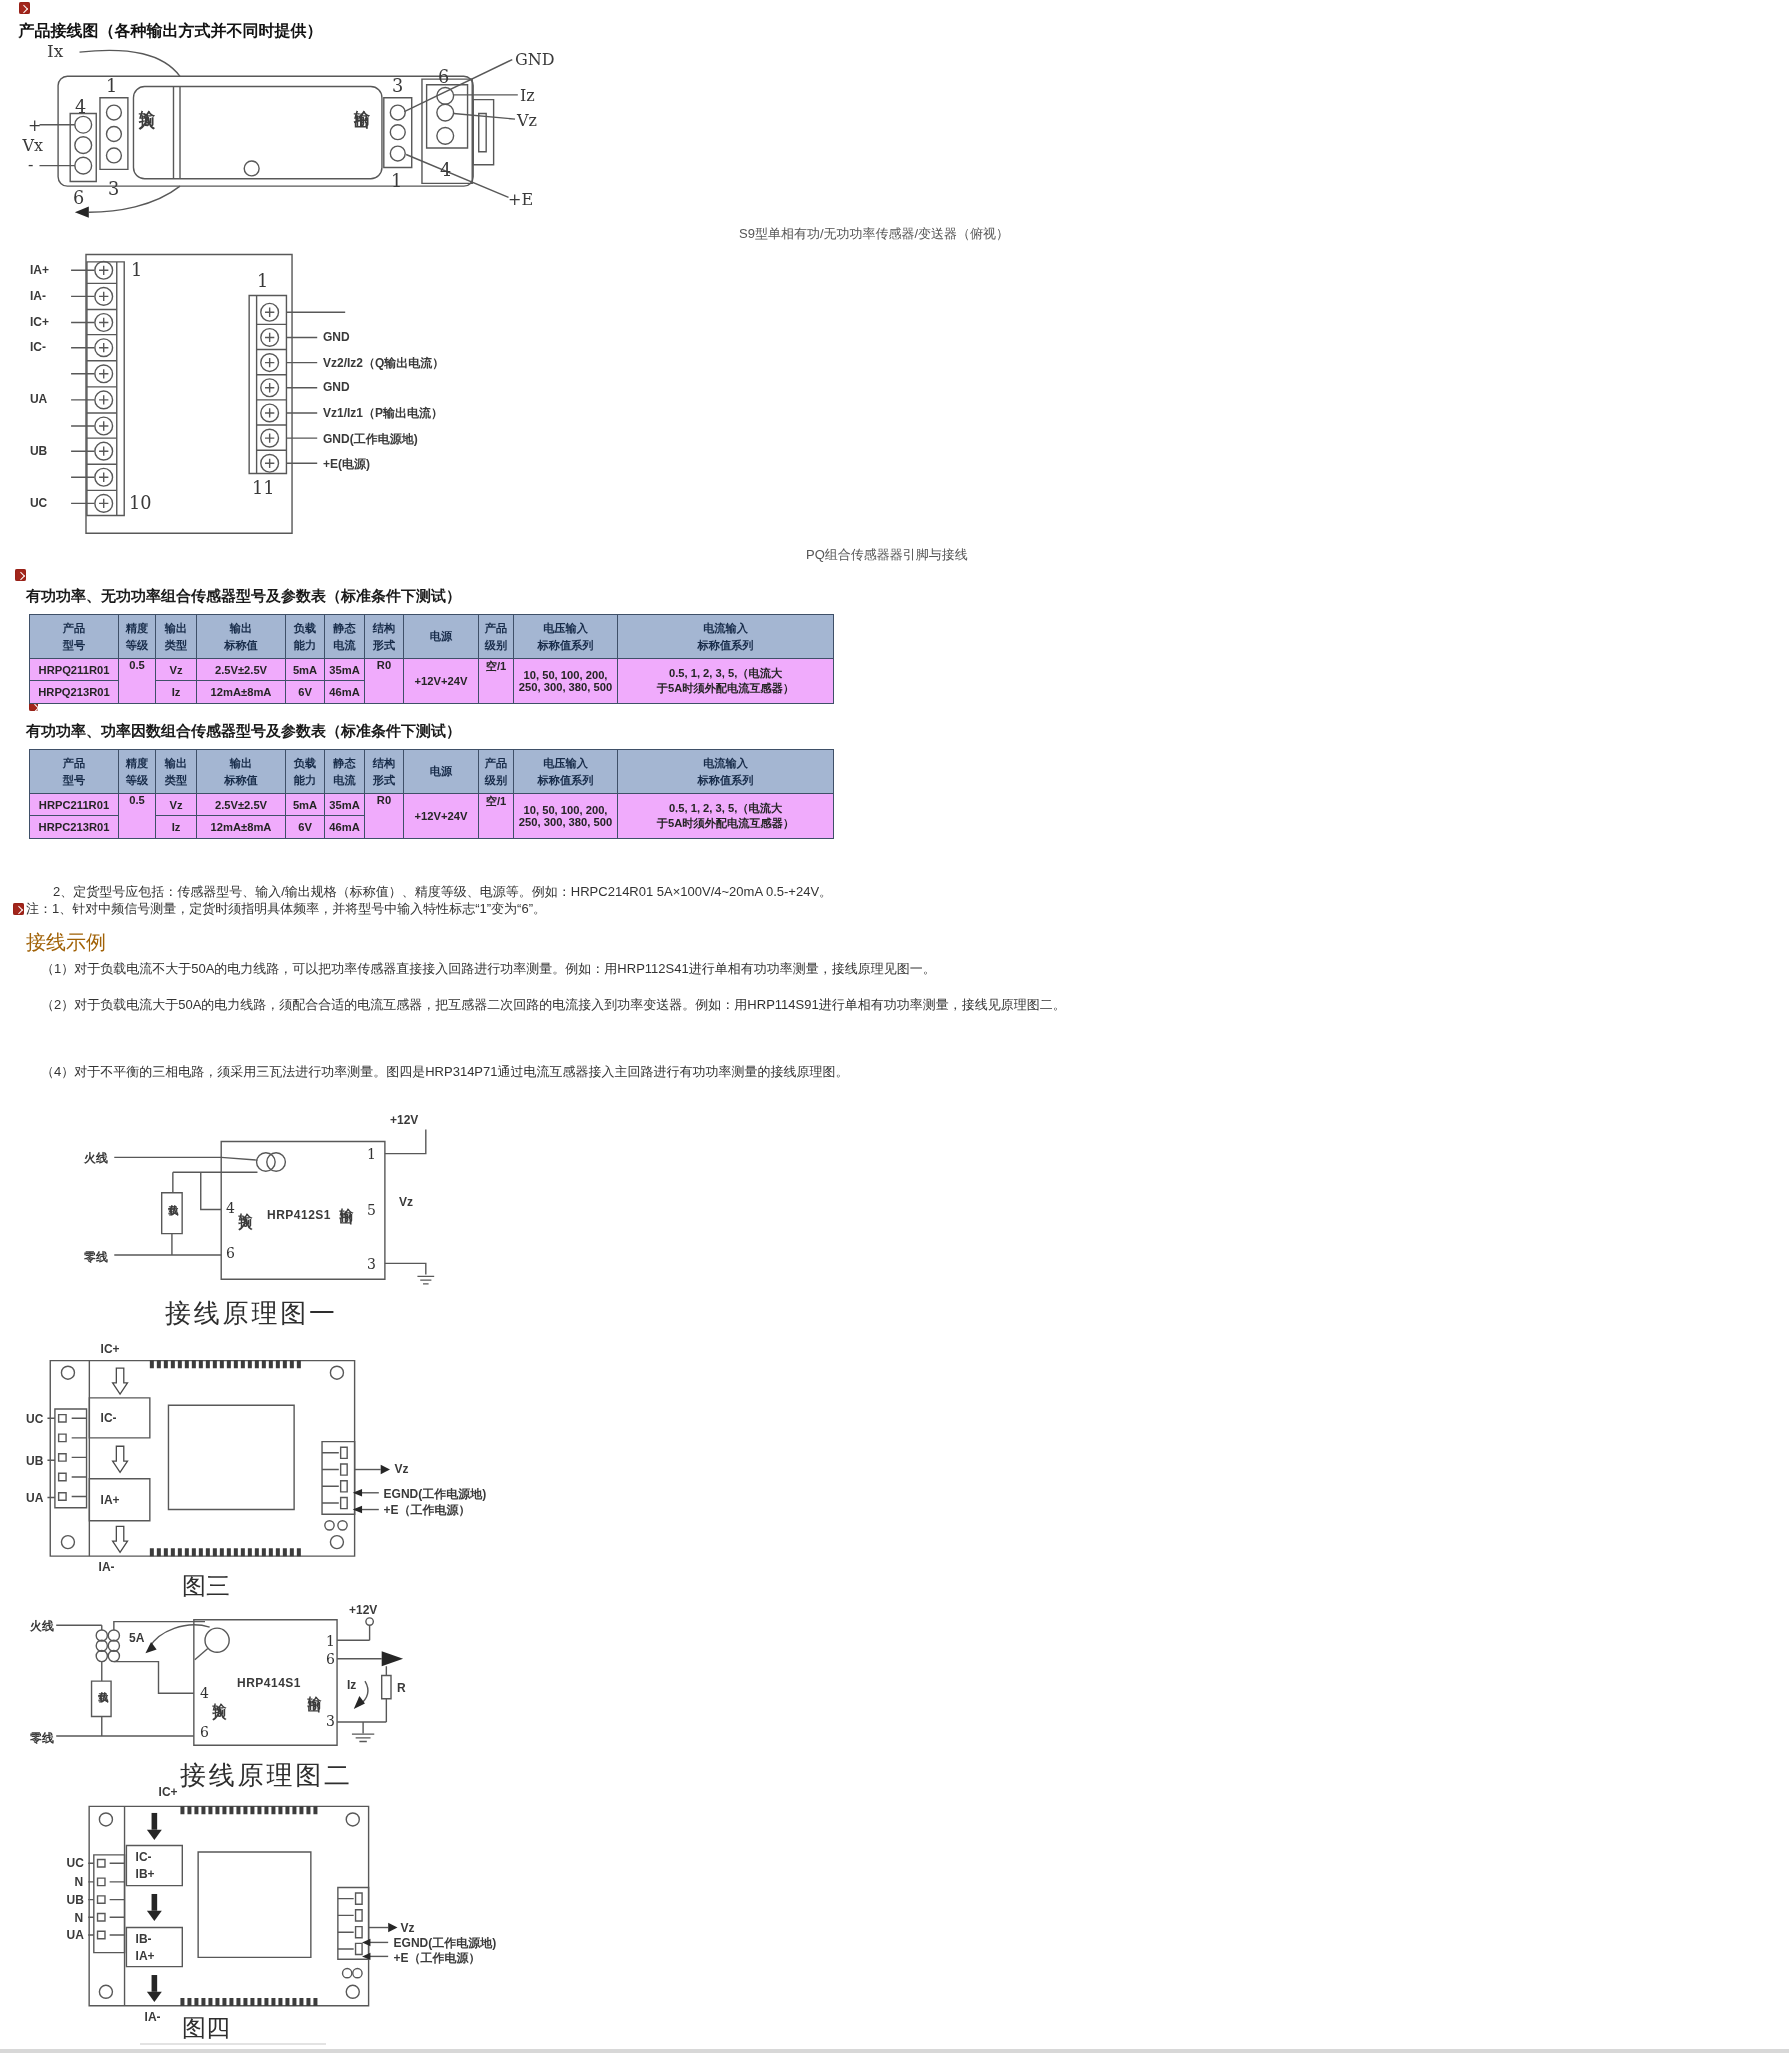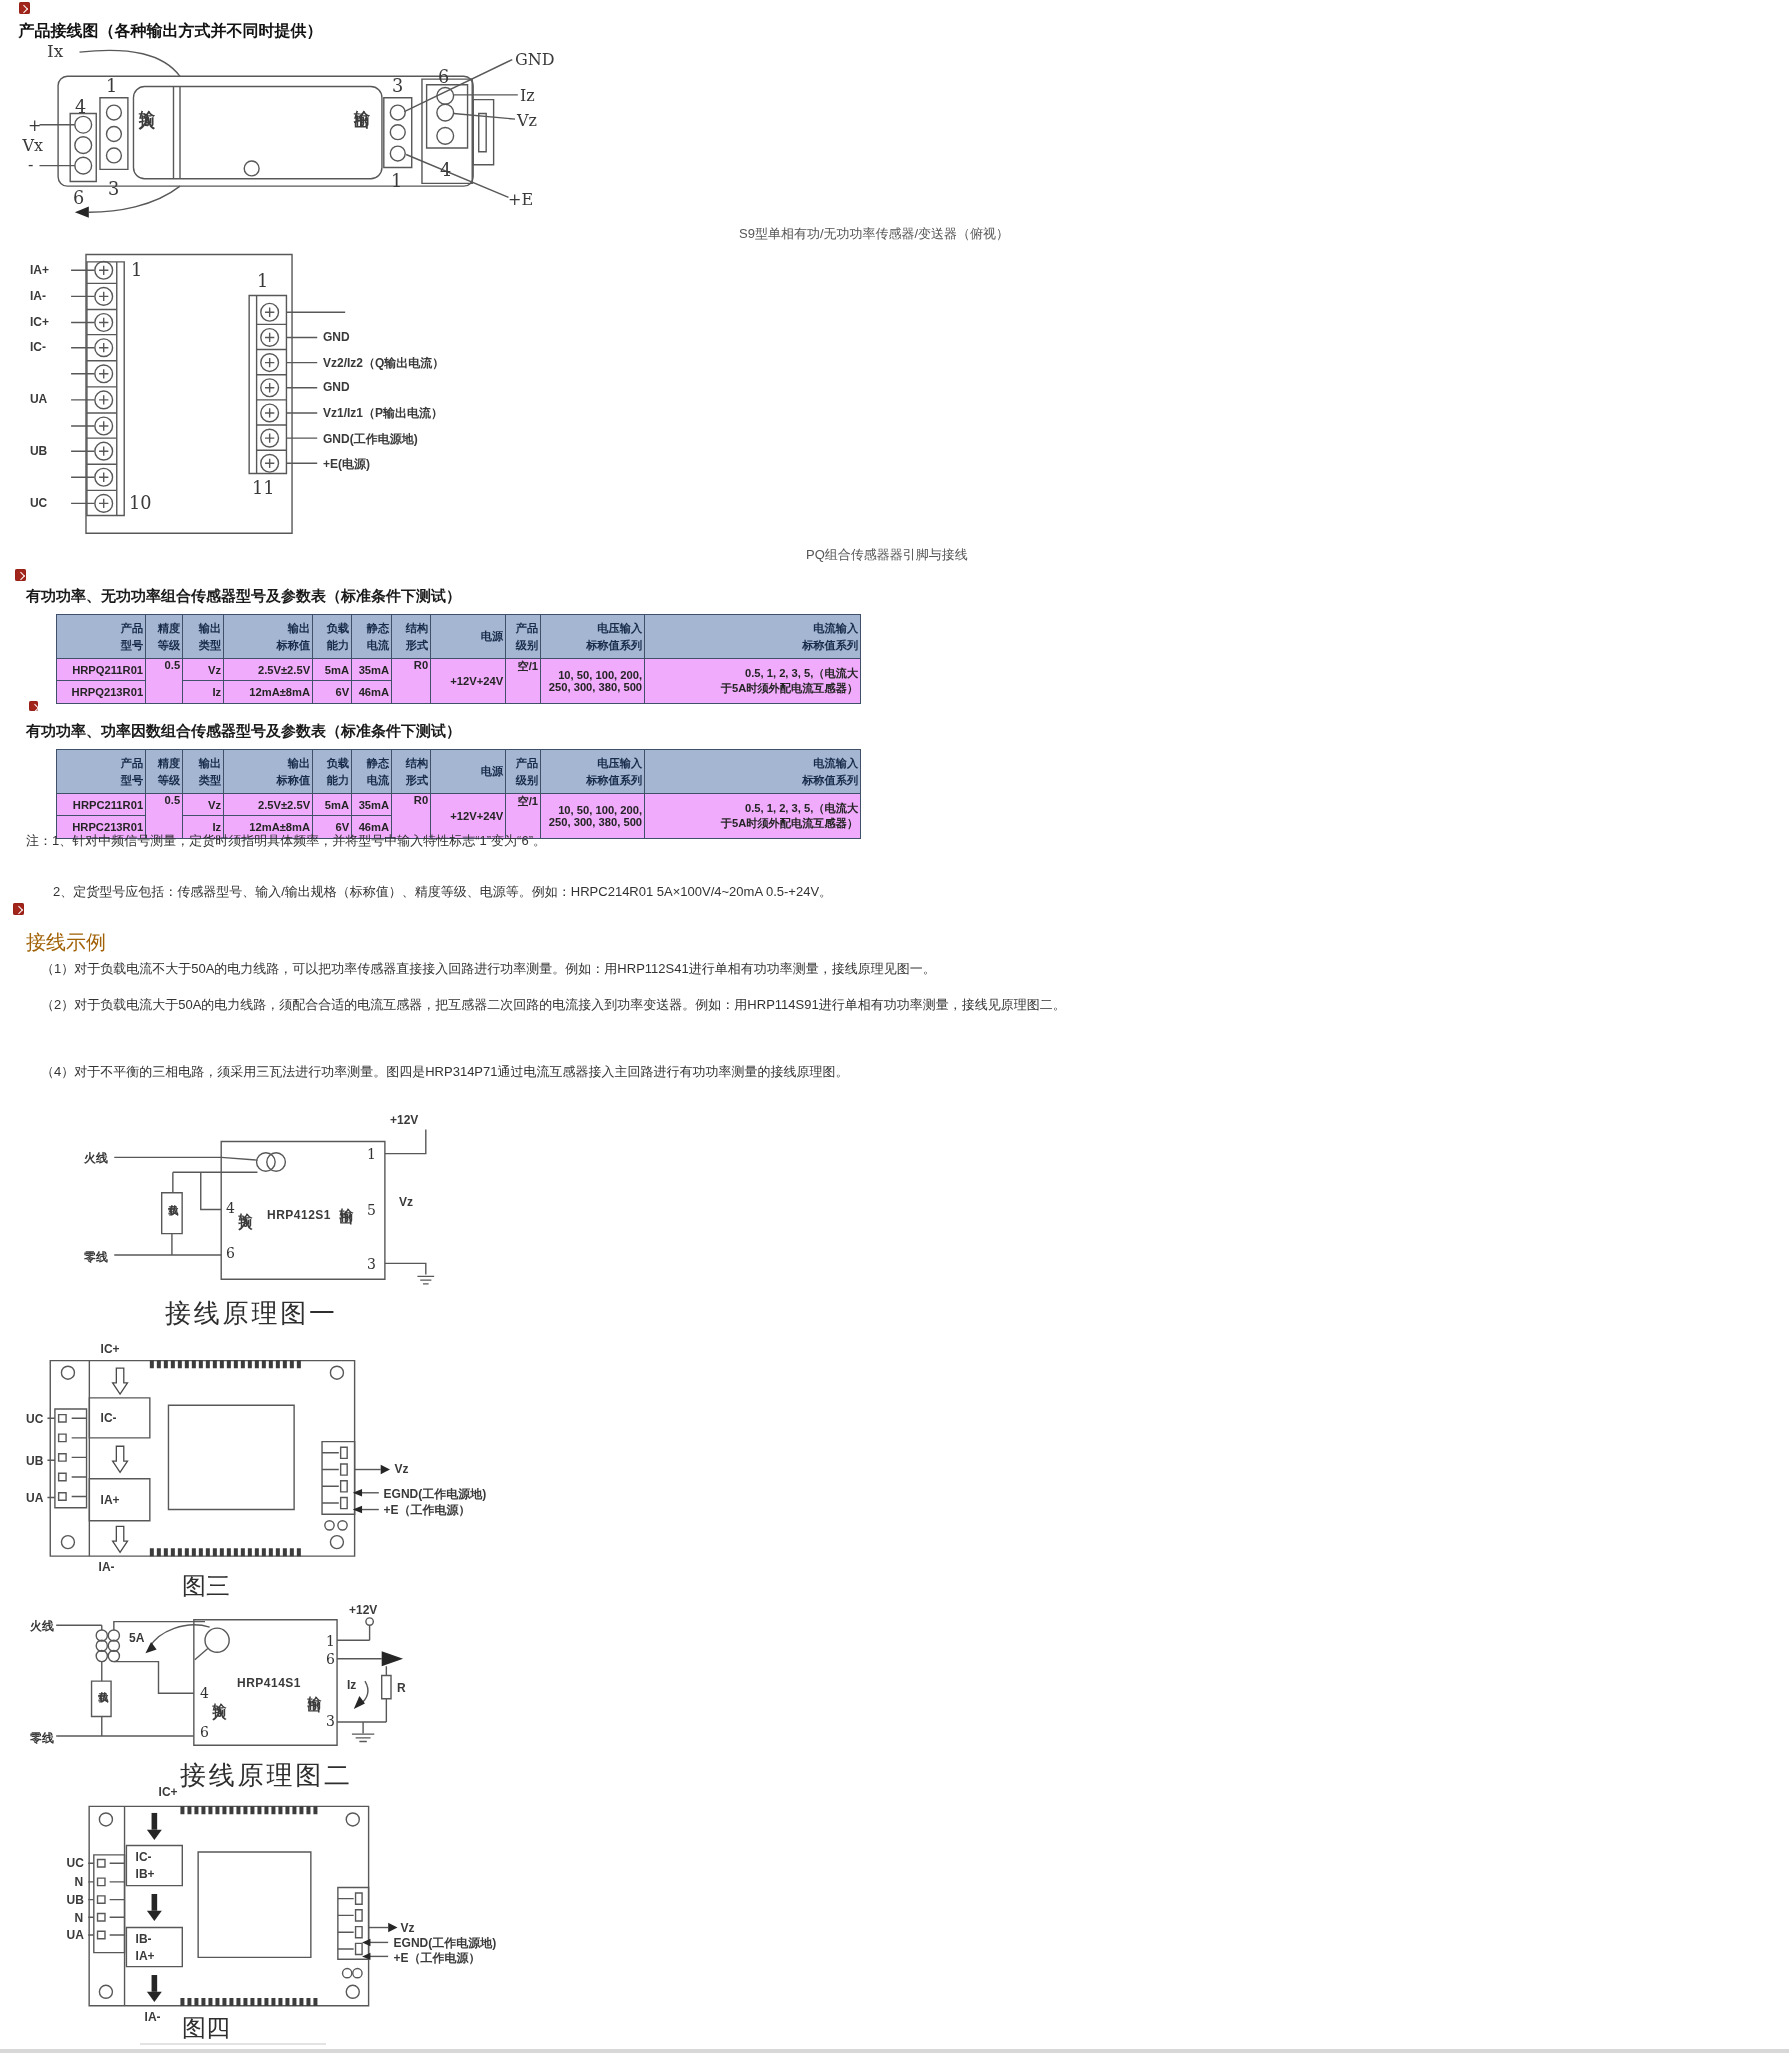--- a/index.html
+++ b/index.html
@@ -20,21 +20,21 @@
   .vlab{writing-mode:vertical-rl;text-orientation:upright;font-weight:bold;font-size:16px;color:#3c3c3c;letter-spacing:2.8px;}
   .vsm{writing-mode:vertical-rl;text-orientation:upright;font-weight:bold;font-size:10.3px;color:#3c3c3c;}
   svg{position:absolute;left:0;top:0;}
   svg *{vector-effect:non-scaling-stroke;}
   .art{stroke:#585858;stroke-width:1.4;fill:none;}
   .hatch{stroke:#3c3c3c;stroke-width:8;stroke-dasharray:4 3;fill:none;}
   .fill-dark{fill:#262626;stroke:none;}
   .fill-white{fill:#ffffff;stroke:#4a4a4a;stroke-width:1.3;}
   .red-ico{position:absolute;width:11.2px;height:12px;background:#a3261c;border-radius:1.9px;box-shadow:inset 0 0 1.9px #7d150d;}
   .red-ico::after{content:"";position:absolute;left:2.8px;top:3.7px;width:4.7px;height:4.7px;border-top:1.9px solid #fff;border-right:1.9px solid #fff;transform:rotate(45deg);}
-  .ptable{position:absolute;border-collapse:collapse;table-layout:fixed;font-size:11.2px;color:#252525;text-align:right;margin-left:27px;}
+  .ptable{position:absolute;border-collapse:collapse;table-layout:fixed;font-size:11.2px;color:#252525;text-align:center;}
   .ptable th,.ptable td{border:0.9px solid #3f5068;white-space:pre-line;padding:0 1.9px;overflow:hidden;}
   .ptable th{background:#a4b6d2;color:#182c4a;font-weight:bold;height:43px;line-height:1.45;font-size:11.2px;}
   .ptable td{height:21.4px;background:#f0abfc;font-weight:bold;}
   .vtop{vertical-align:top;padding-top:2.8px;}
   .gray-rule{position:absolute;background:#d8d8d8;}
 </style>
 </head>
 <body>
 
 <div class="page">
@@ -300,21 +300,21 @@
       <tr>
         <td>HRPC213R01</td>
         <td>Iz</td>
         <td>12mA±8mA</td>
         <td>6V</td>
         <td>46mA</td>
       </tr>
     </tbody>
   </table>
 
-  <div class="lab body-txt" style="left:26px;top:832px;text-align:center;">注：1、针对中频信号测量，定货时须指明具体频率，并将型号中输入特性标志“1”变为“6”。</div>
+  <div class="lab body-txt" style="left:26px;top:900px;text-align:center;">注：1、针对中频信号测量，定货时须指明具体频率，并将型号中输入特性标志“1”变为“6”。</div>
   <div class="lab body-txt" style="left:53px;top:883px;">2、定货型号应包括：传感器型号、输入/输出规格（标称值）、精度等级、电源等。例如：HRPC214R01 5A×100V/4~20mA 0.5-+24V。</div>
 
   <div class="lab heading" style="left:26px;top:929px;">接线示例</div>
   <div class="lab body-txt" style="left:41px;top:960px;">（1）对于负载电流不大于50A的电力线路，可以把功率传感器直接接入回路进行功率测量。例如：用HRP112S41进行单相有功功率测量，接线原理见图一。</div>
   <div class="lab body-txt" style="left:41px;top:996px;">（2）对于负载电流大于50A的电力线路，须配合合适的电流互感器，把互感器二次回路的电流接入到功率变送器。例如：用HRP114S91进行单相有功功率测量，接线见原理图二。</div>
   <div class="lab body-txt" style="left:41px;top:1063px;">（4）对于不平衡的三相电路，须采用三瓦法进行功率测量。图四是HRP314P71通过电流互感器接入主回路进行有功功率测量的接线原理图。</div>
 
   <div class="abs" style="left:56px;top:1109px;width:429px;height:186px;">
     <svg width="429" height="186" viewBox="0 0 460 200">
       <path class="art" d="M62,52 H177 M177,52 L216,55"></path>

